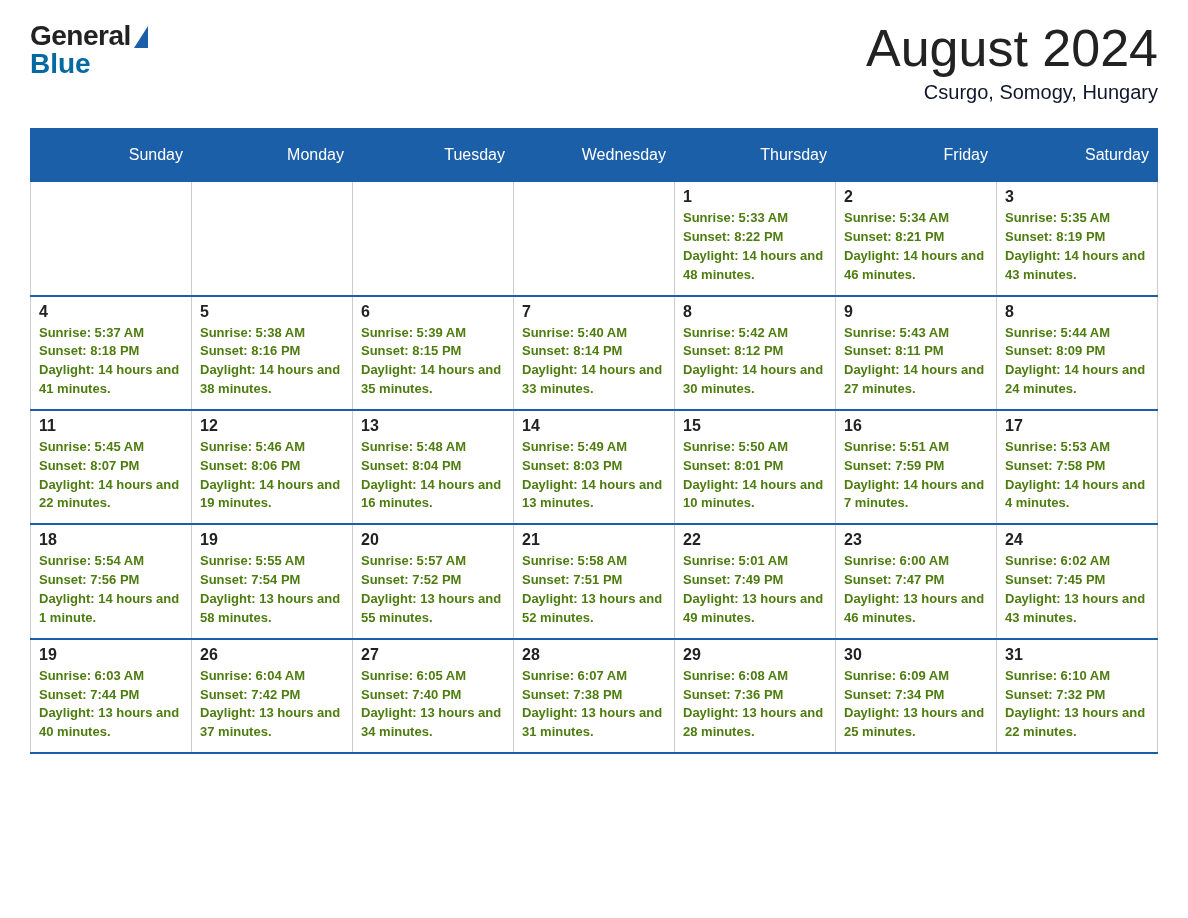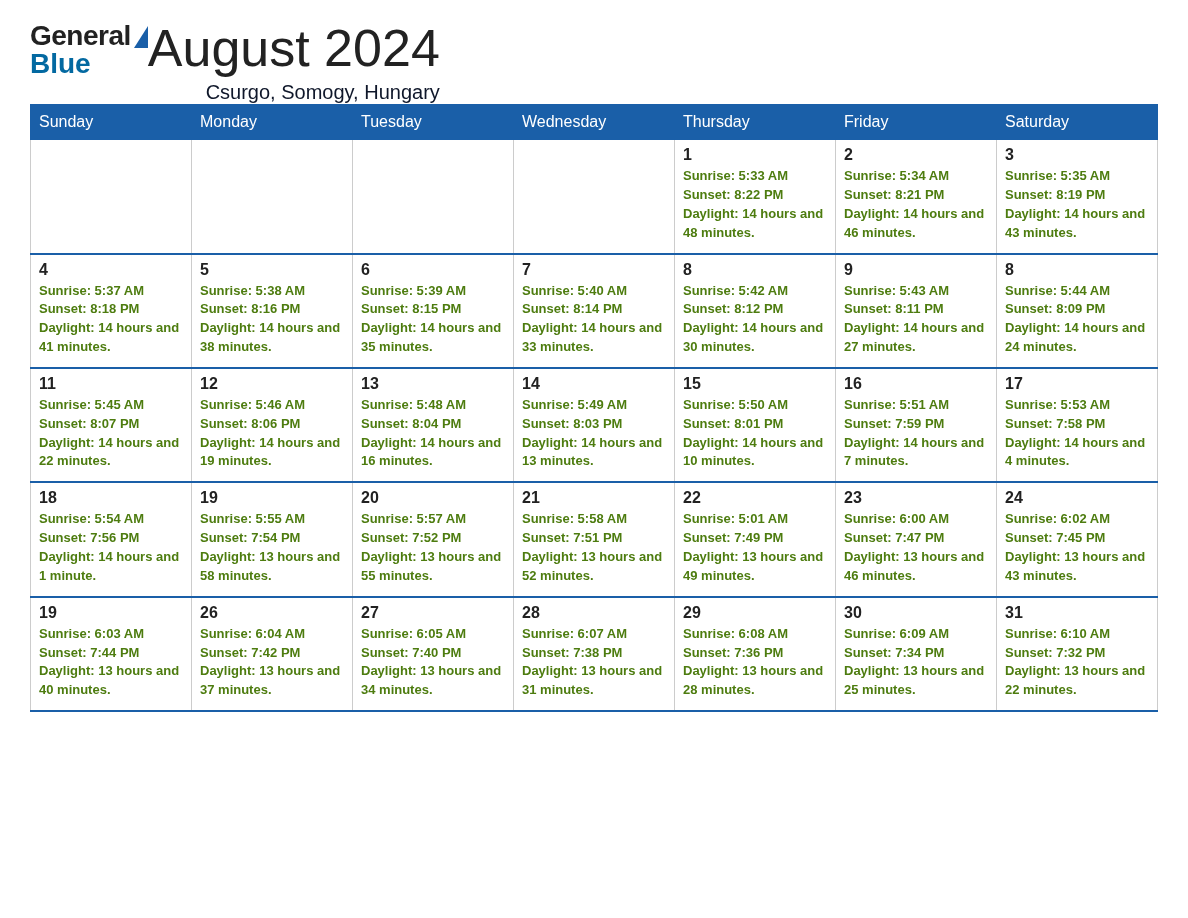--- a/index.html
+++ b/index.html
@@ -6,23 +6,23 @@
     body {
       font-family: Arial, Helvetica, sans-serif;
       background: #fff;
       color: #222;
       width: 1188px;
       min-height: 918px;
       padding: 20px 30px 30px 30px;
     }
     .header {
       display: flex;
-      justify-content: flex-start;
+      justify-content: space-between;
       align-items: flex-start;
-      margin-bottom: 0;
+      margin-bottom: 24px;
     }
     .logo {
       display: flex;
       flex-direction: column;
       align-items: flex-start;
     }
     .logo-top {
       display: flex;
       align-items: center;
     }
@@ -65,22 +65,22 @@
       border-collapse: collapse;
       table-layout: fixed;
     }
     thead tr {
       background-color: #1a5fa8;
     }
     thead th {
       color: #fff;
       font-size: 16px;
       font-weight: normal;
-      padding: 8px 8px;
-      text-align: left;
+      padding: 17px 8px;
+      text-align: right;
       border: 1px solid #1a5fa8;
     }
     tbody td {
       vertical-align: top;
       padding: 6px 8px 10px 8px;
       border: 1px solid #ccc;
       font-size: 12.5px;
       color: #222;
       height: 100px;
     }

